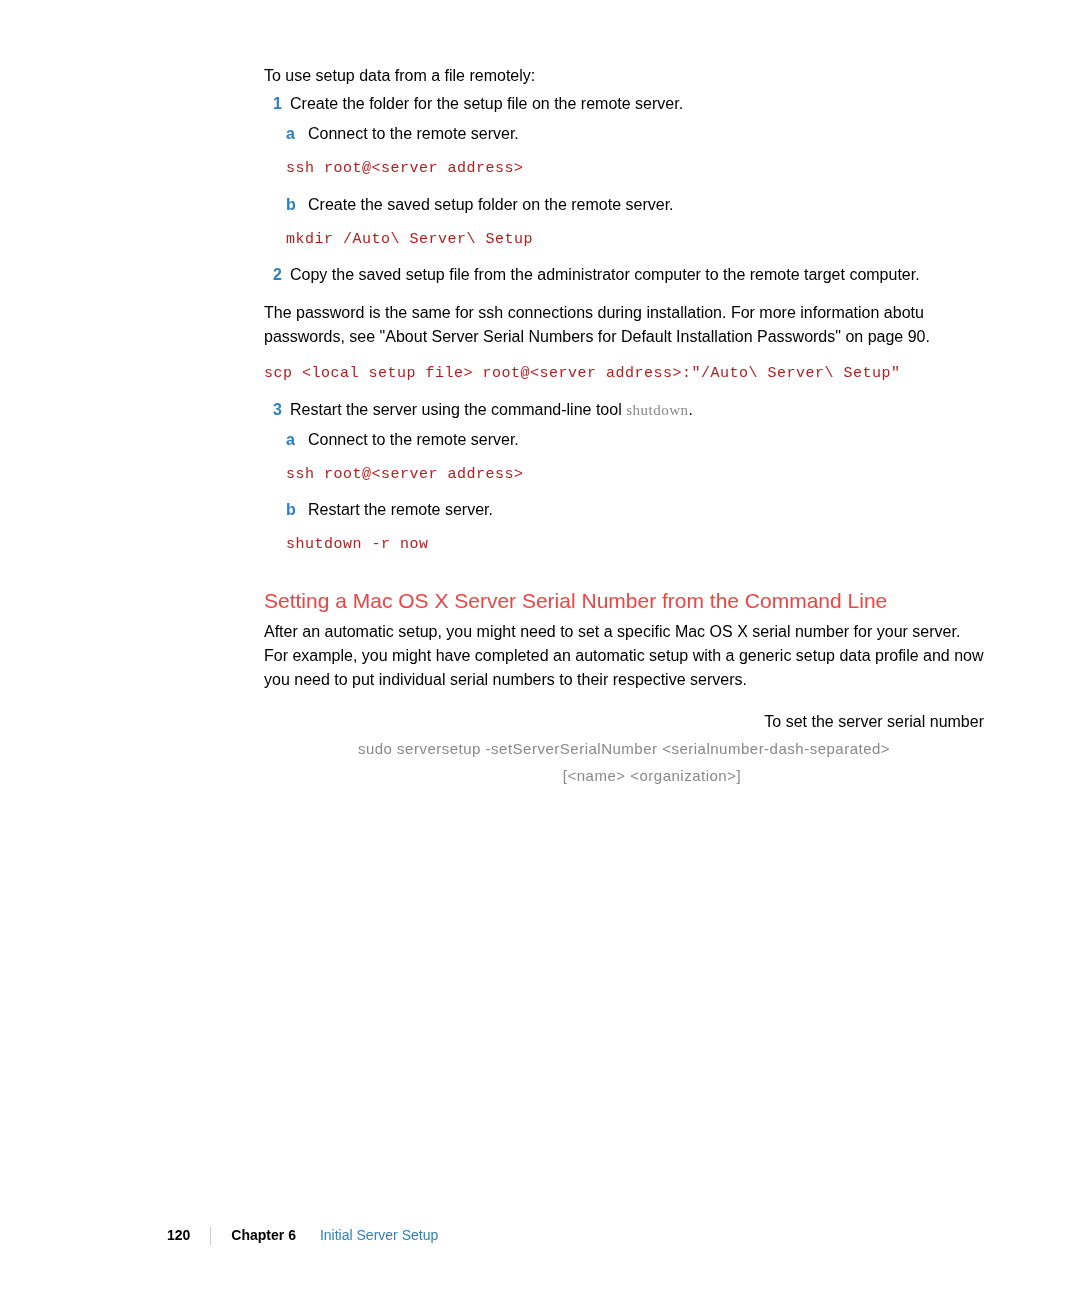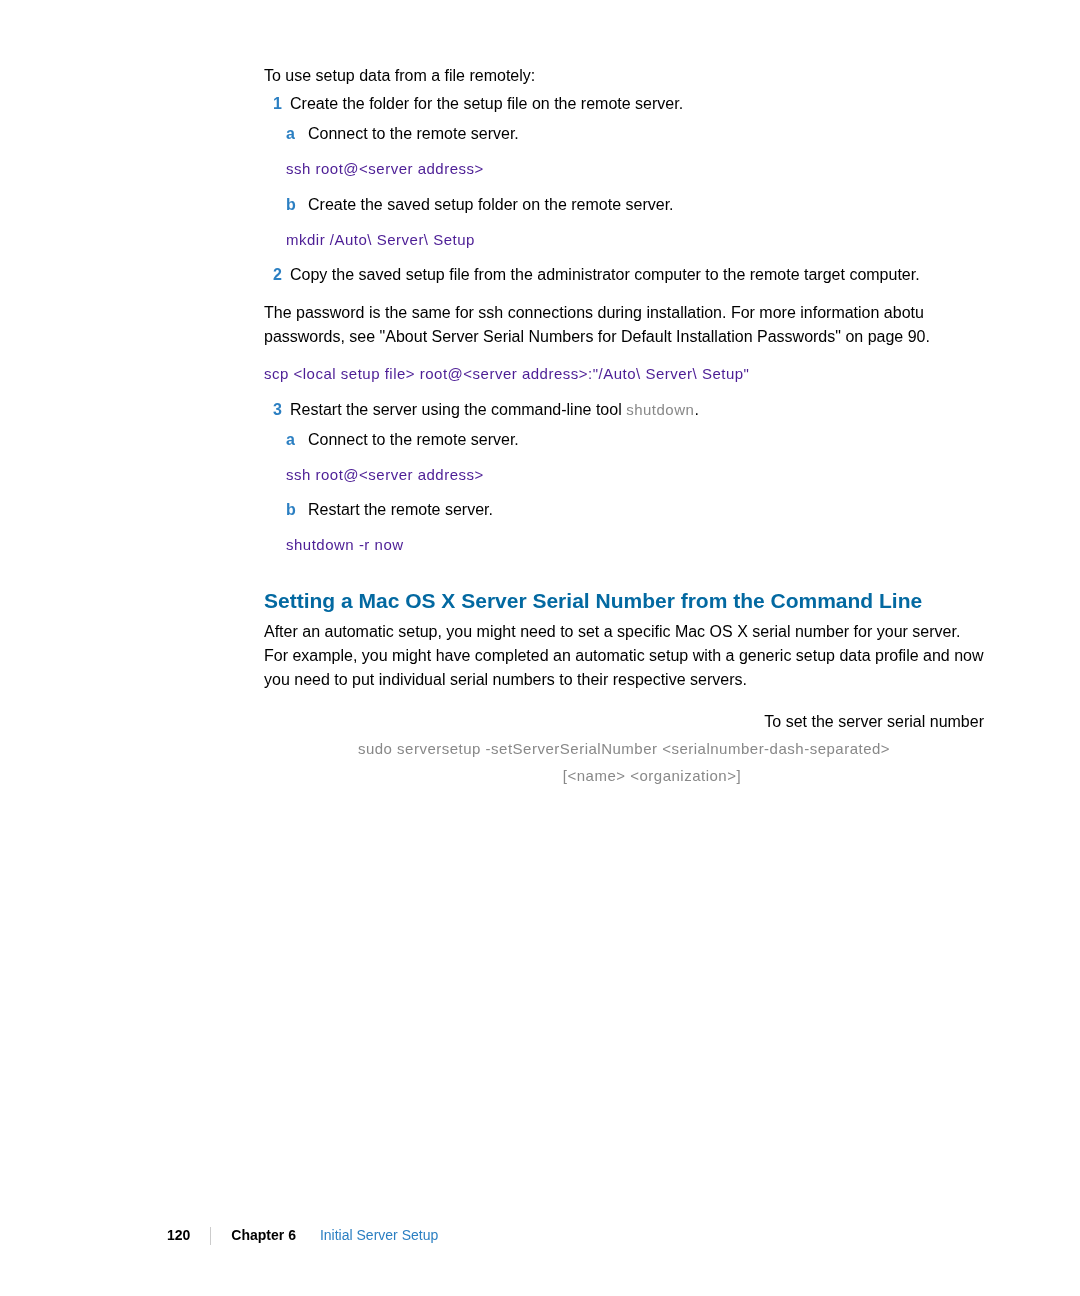--- a/index.html
+++ b/index.html
@@ -60,55 +60,55 @@
       font-weight: bold;
       min-width: 14px;
       margin-right: 8px;
     }
     
     .substep-text {
       flex: 1;
     }
     
     .code-block {
-      font-family: Liberation Sans, sans-serif;
-      color: #4c1d95;
+      font-family: Liberation Mono, monospace;
+      color: #b91c1c;
       font-size: 15px;
       margin-left: 22px;
       margin-top: 12px;
       margin-bottom: 12px;
       letter-spacing: 0.5px;
     }
     
     .code-block-no-indent {
       font-family: Liberation Sans, sans-serif;
       color: #888;
       font-size: 15px;
       margin-top: 2px;
       margin-bottom: 4px;
       letter-spacing: 0.5px;
       text-align: center;
     }
     
     .code-inline {
-      font-family: Liberation Sans, sans-serif;
+      font-family: Liberation Serif, serif;
       color: #888;
       font-size: 15px;
       letter-spacing: 0.5px;
     }
     
     .para {
       margin-top: 14px;
       margin-bottom: 14px;
     }
     
     .section-heading {
-      color: #0369a1;
+      color: #ef4444;
       font-size: 21px;
-      font-weight: 700;
+      font-weight: 400;
       margin-top: 28px;
       margin-bottom: 4px;
     }
     
     .footer {
       position: absolute;
       bottom: 50px;
       left: 148px;
       display: flex;
       align-items: center;

